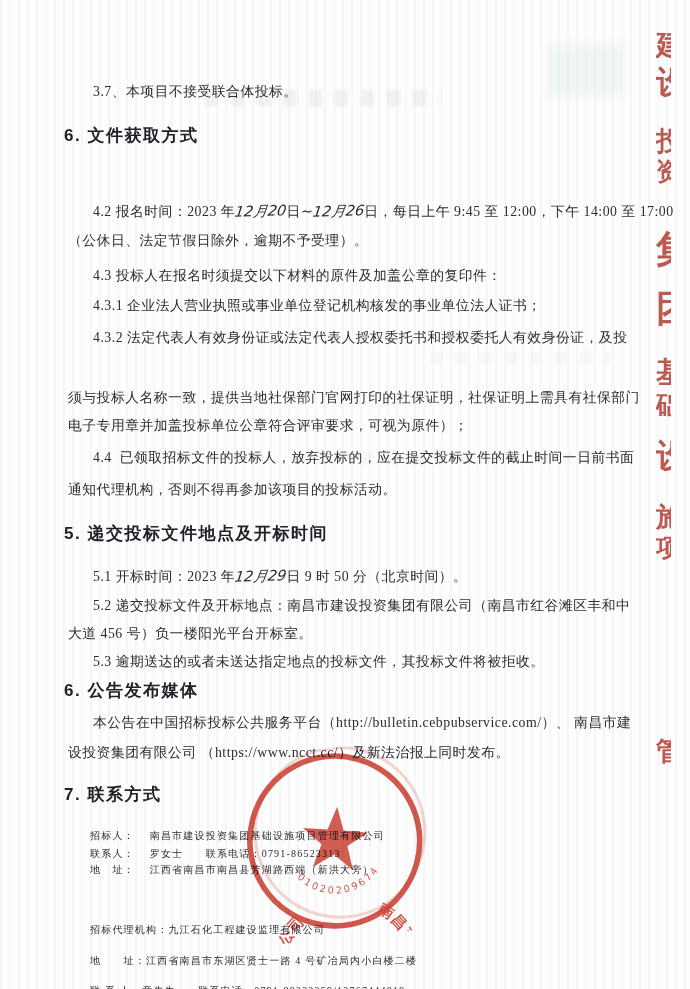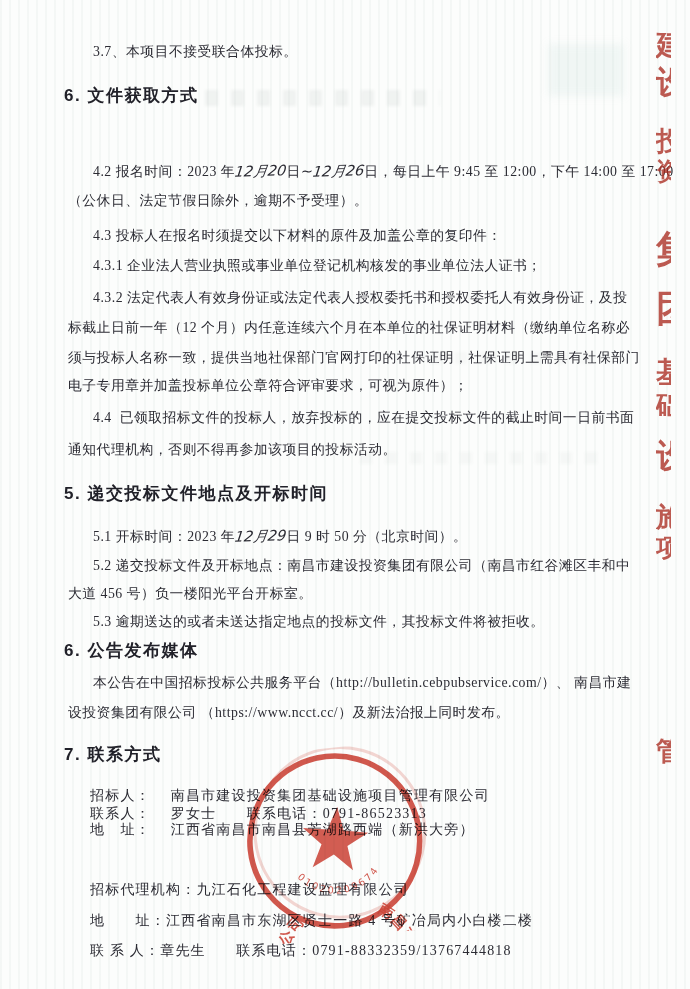--- a/index.html
+++ b/index.html
@@ -13,29 +13,29 @@
   }
   
   .page::before{
     content:"";position:absolute;inset:0;pointer-events:none;
     background:repeating-linear-gradient(90deg,
       rgba(226,233,230,.30) 0 2px, transparent 2px 9px);
   }
   .ln{
     position:absolute;left:68px;
     white-space:pre;
-    font-size:13.8px;line-height:20px;letter-spacing:.5px;
+    font-size:13.8px;line-height:20px;letter-spacing:.5px;margin-top:40px;
   }
   .indent{left:93px;}
   .heading{
     left:64px;
     font-family:"Liberation Sans","DejaVu Sans",sans-serif;
     font-weight:bold;font-size:17px;color:#212129;letter-spacing:1.5px;
   }
-  .contact{left:90px;font-size:14px;letter-spacing:1.2px;}
+  .contact{left:90px;font-size:10px;letter-spacing:1.2px;}
   .hand{
     font-family:"DejaVu Sans",sans-serif;
     font-style:italic;font-size:14.5px;letter-spacing:0;
     display:inline-block;transform:skewX(-9deg) rotate(-1.5deg);
   }
   
   .seal{
     position:absolute;left:240px;top:748px;width:190px;height:190px;
     transform:rotate(-6deg);
     mix-blend-mode:multiply;opacity:.92;
@@ -75,21 +75,20 @@
   <div class="ln heading" style="top:86px">6. 文件获取方式</div>
 
 
   <div class="ln indent" style="top:161px"><span>4.2 报名时间：2023 年</span><span class="hand">12月20</span><span>日</span><span class="hand">~</span><span class="hand">12月26</span><span>日</span><span>，每日上午 9:45 至 12:00，下午 14:00 至 17:00</span></div>
 
   <div class="ln" style="top:191px">（公休日、法定节假日除外，逾期不予受理）。</div>
 
   <div class="ln indent" style="top:226px">4.3 投标人在报名时须提交以下材料的原件及加盖公章的复印件：</div>
   <div class="ln indent" style="top:256px">4.3.1 企业法人营业执照或事业单位登记机构核发的事业单位法人证书；</div>
   <div class="ln indent" style="top:288px">4.3.2 法定代表人有效身份证或法定代表人授权委托书和授权委托人有效身份证，及投</div>
-  <div class="ln" style="top:318px">标截止日前一年（12 个月）内任意连续六个月在本单位的社保证明材料（缴纳单位名称必</div>
   <div class="ln" style="top:348px">须与投标人名称一致，提供当地社保部门官网打印的社保证明，社保证明上需具有社保部门</div>
   <div class="ln" style="top:376px">电子专用章并加盖投标单位公章符合评审要求，可视为原件）；</div>
   <div class="ln indent" style="top:408px">4.4  已领取招标文件的投标人，放弃投标的，应在提交投标文件的截止时间一日前书面</div>
   <div class="ln" style="top:440px">通知代理机构，否则不得再参加该项目的投标活动。</div>
 
   <div class="ln heading" style="top:484px">5. 递交投标文件地点及开标时间</div>
 
   <div class="ln indent" style="top:526px"><span>5.1 开标时间：2023 年</span><span class="hand">12月29</span><span>日 9 时 50 分（北京时间）。</span></div>
 
   <div class="ln indent" style="top:556px">5.2 递交投标文件及开标地点：南昌市建设投资集团有限公司（南昌市红谷滩区丰和中</div>

